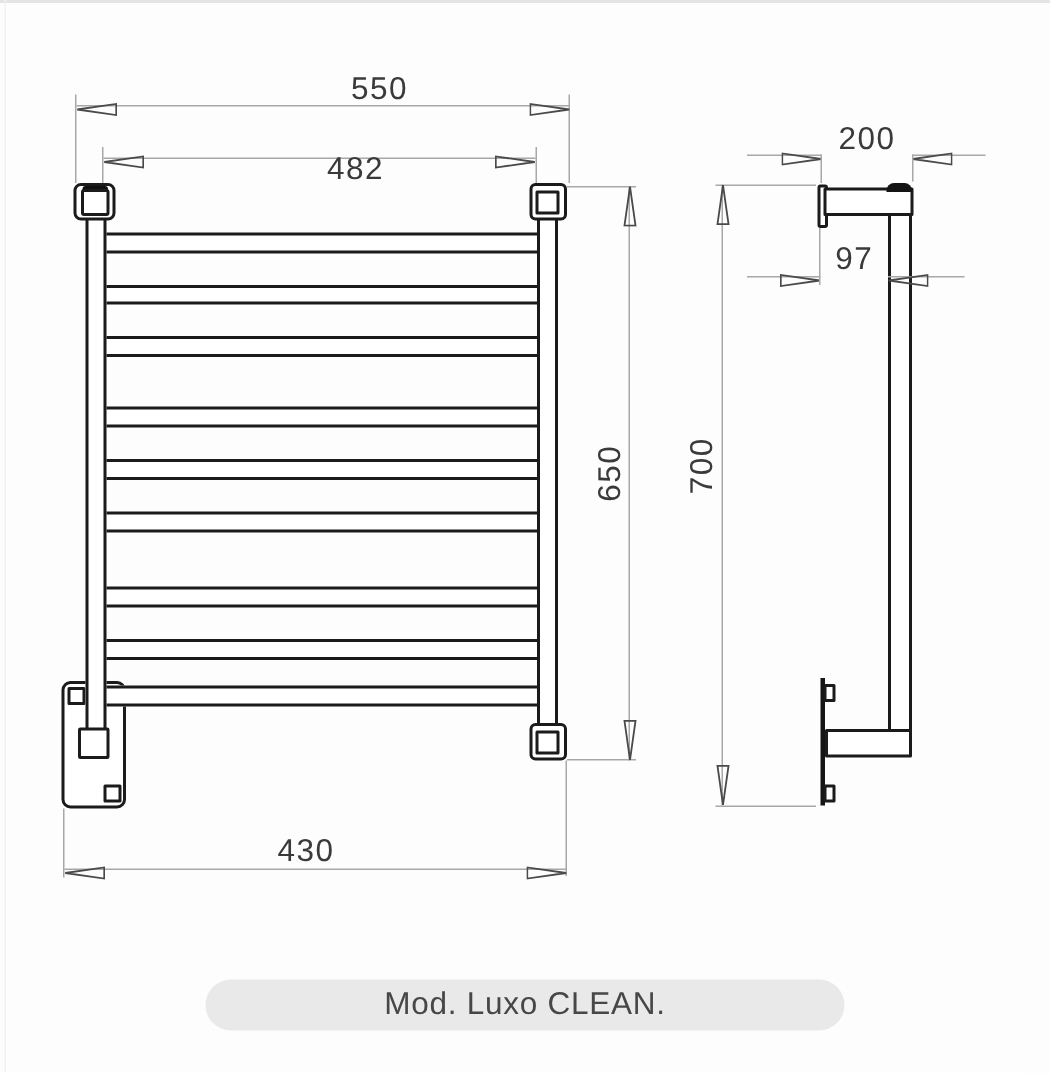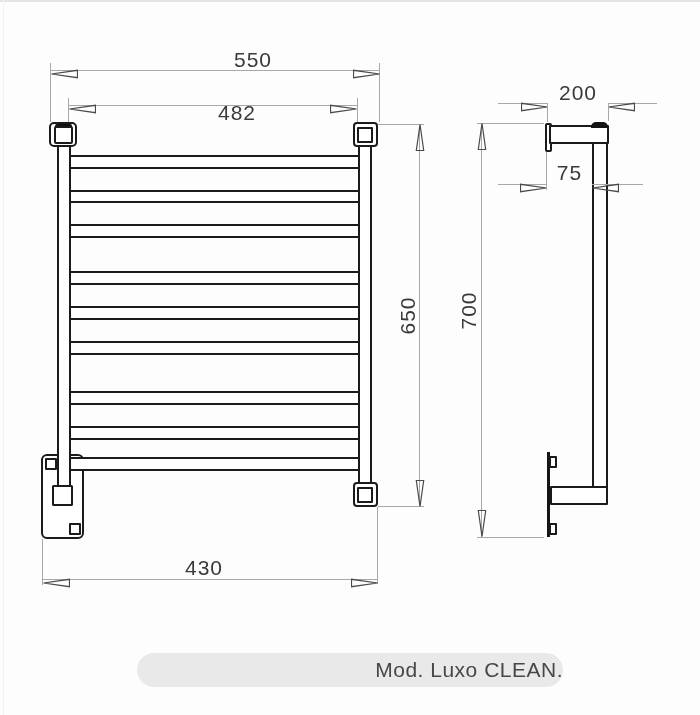--- a/index.html
+++ b/index.html
@@ -25,21 +25,21 @@
   .dl-v{position:absolute;width:1px;background:#a8a8a8;}
   .dimlabel{position:absolute;font-size:21px;line-height:1;color:#3a3a3a;
             text-align:center;letter-spacing:1px;white-space:nowrap;}
   .rot{transform:rotate(-90deg);}
   .arr{position:absolute;}
   .arr svg polygon{fill:none;stroke:#4a4a4a;stroke-width:1.2;}
 
   
   #pill{position:absolute;left:137px;top:653px;width:426px;height:34px;
         background:#e9e9e9;border-radius:17.5px;}
-  #pill .txt{width:100%;text-align:right;line-height:34px;font-size:21px;color:#474747;letter-spacing:0.5px;}
+  #pill .txt{width:100%;text-align:center;line-height:34px;font-size:21px;color:#474747;letter-spacing:0.5px;}
 </style>
 </head>
 <body>
 
 <div id="canvas">
   <div class="hairline-top"></div>
   <div class="hairline-left"></div>
 
   <div>
 
@@ -144,21 +144,21 @@
 
     <div class="dl-h" style="left:498px;top:184px;width:49px;"></div>
     <div class="dl-h" style="left:592.3px;top:184px;width:50.5px;"></div>
     <div class="arr" style="left:519.5px;top:179px;"><svg width="27" height="10">
           <polygon points="26.5,5 0.5,1.3 0.5,8.7"></polygon>
         </svg></div>
     <div class="arr" style="left:592.3px;top:179px;"><svg width="27" height="10">
           <polygon points="0.5,5 26.5,1.3 26.5,8.7"></polygon>
         </svg></div>
     <div class="dl-v" style="left:546.3px;top:152px;height:38px;"></div>
-    <div class="dimlabel" style="left:539px;top:162px;width:61px;">75</div>
+    <div class="dimlabel" style="left:539px;top:162px;width:61px;">97</div>
 
     <div class="dl-h" style="left:477px;top:123px;width:66.5px;"></div>
     <div class="dl-h" style="left:477px;top:536.6px;width:67px;"></div>
     <div class="dl-v" style="left:481px;top:123.3px;height:413.7px;"></div>
     <div class="arr" style="left:476.5px;top:123.3px;"><svg width="10" height="27">
           <polygon points="5,0.5 1.3,26.5 8.7,26.5"></polygon>
         </svg></div>
     <div class="arr" style="left:476.5px;top:510px;"><svg width="10" height="27">
           <polygon points="5,26.5 1.3,0.5 8.7,0.5"></polygon>
         </svg></div>

